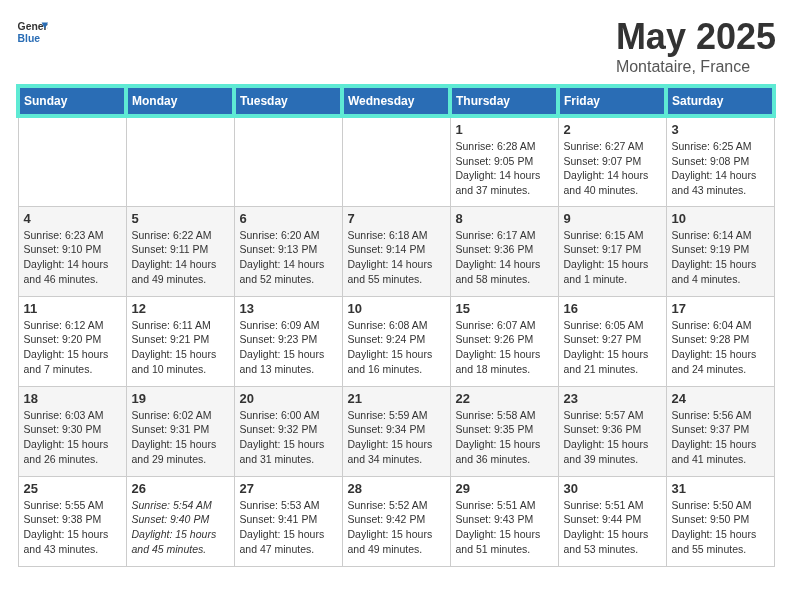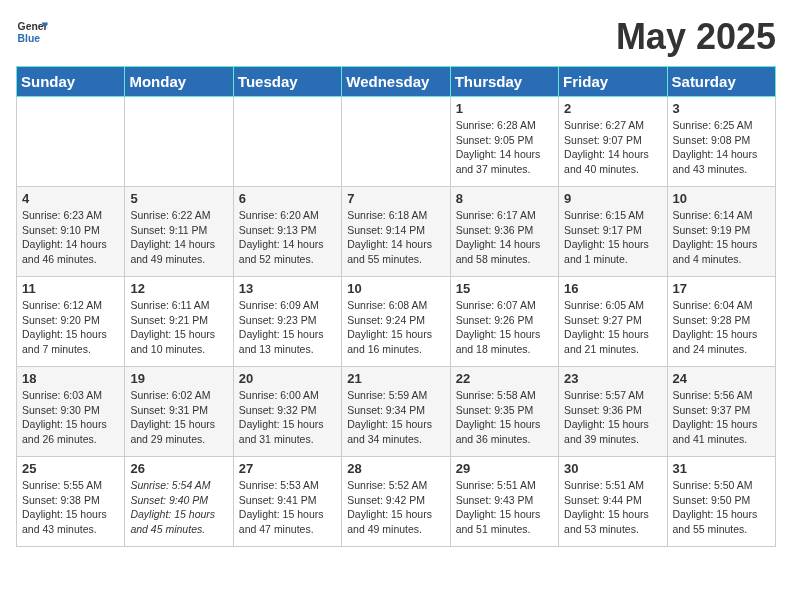--- a/index.html
+++ b/index.html
@@ -41,24 +41,24 @@
       width: 100%;
       border-collapse: collapse;
       table-layout: fixed;
     }
     thead tr {
       background-color: #2a6db5;
       color: #fff;
     }
     thead th {
       padding: 6px 4px;
-      font-size: 15px;
+      font-size: 12px;
       font-weight: bold;
       text-align: left;
-      border: 1px solid #5eead4;
+      border: 4px solid #5eead4;
     }
     tbody tr {
       background: #fff;
     }
     tbody tr:nth-child(even) {
       background: #f5f5f5;
     }
     tbody td {
       border: 1px solid #ccc;
       vertical-align: top;
@@ -87,20 +87,21 @@
 <div class="header">
   <div class="logo">
     <svg class="logo-icon" viewBox="0 0 40 40" xmlns="http://www.w3.org/2000/svg">
       <text x="2" y="18" font-size="13" font-weight="bold" fill="#333" font-family="Arial">General</text>
       <text x="2" y="32" font-size="13" font-weight="bold" fill="#2a6db5" font-family="Arial">Blue</text>
       <polygon points="32,8 40,8 36,16" fill="#2a6db5"></polygon>
     </svg>
   </div>
   <div class="title-block">
     <div class="calendar-title">May 2025</div>
+    <div class="calendar-subtitle">Montataire, France</div>
   </div>
 </div>
 
 <table>
   <thead>
     <tr>
       <th>Sunday</th>
       <th>Monday</th>
       <th>Tuesday</th>
       <th>Wednesday</th>

